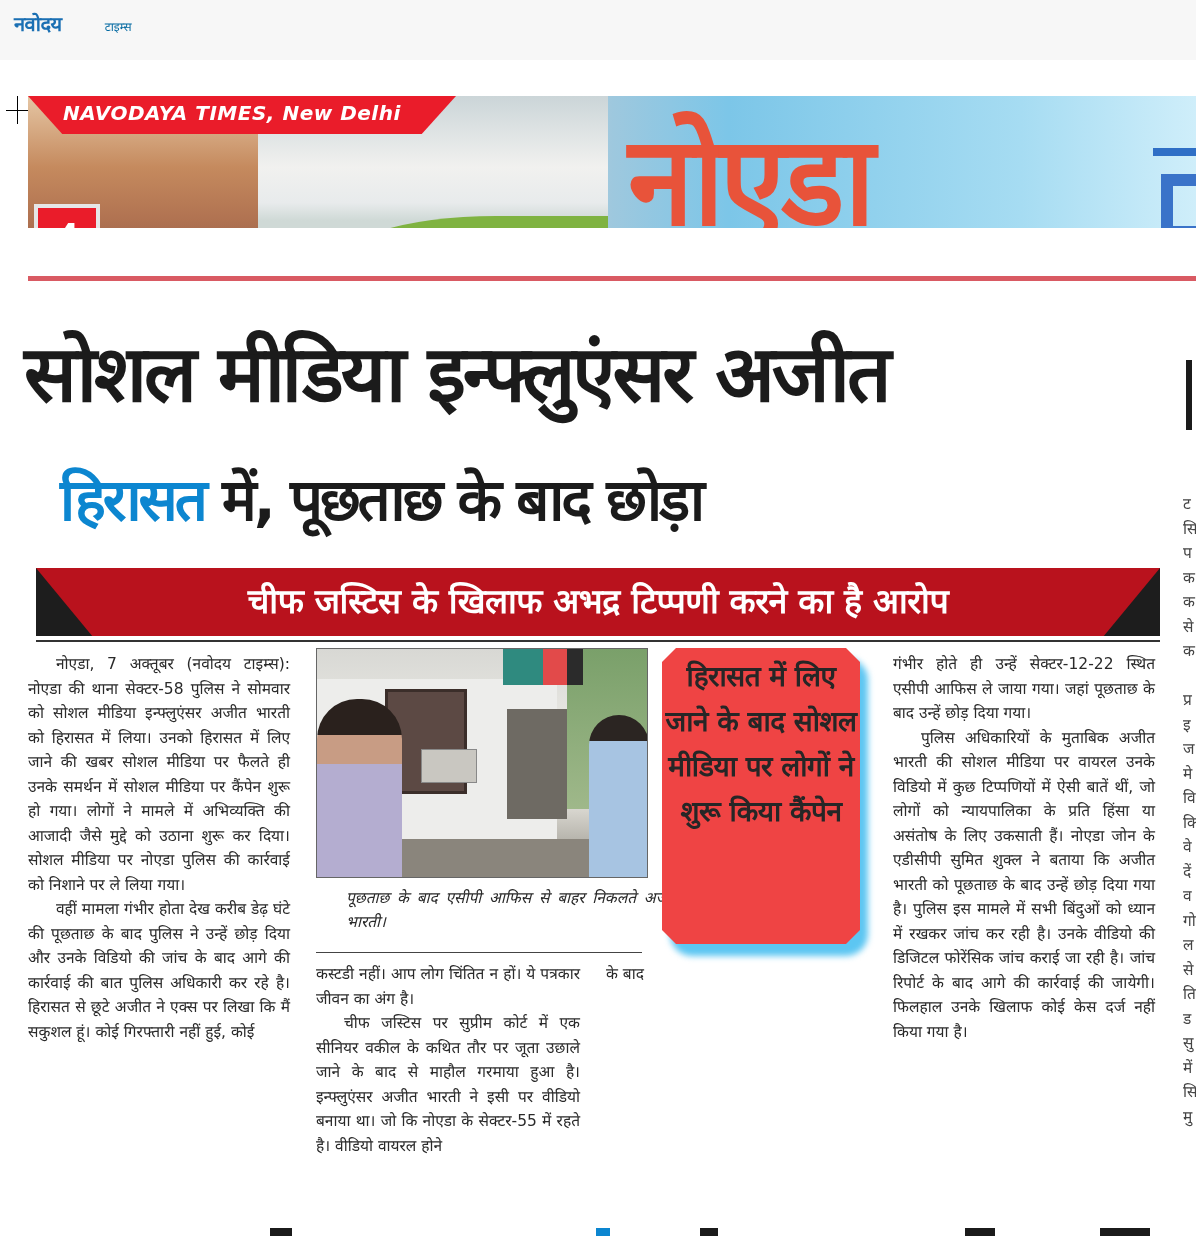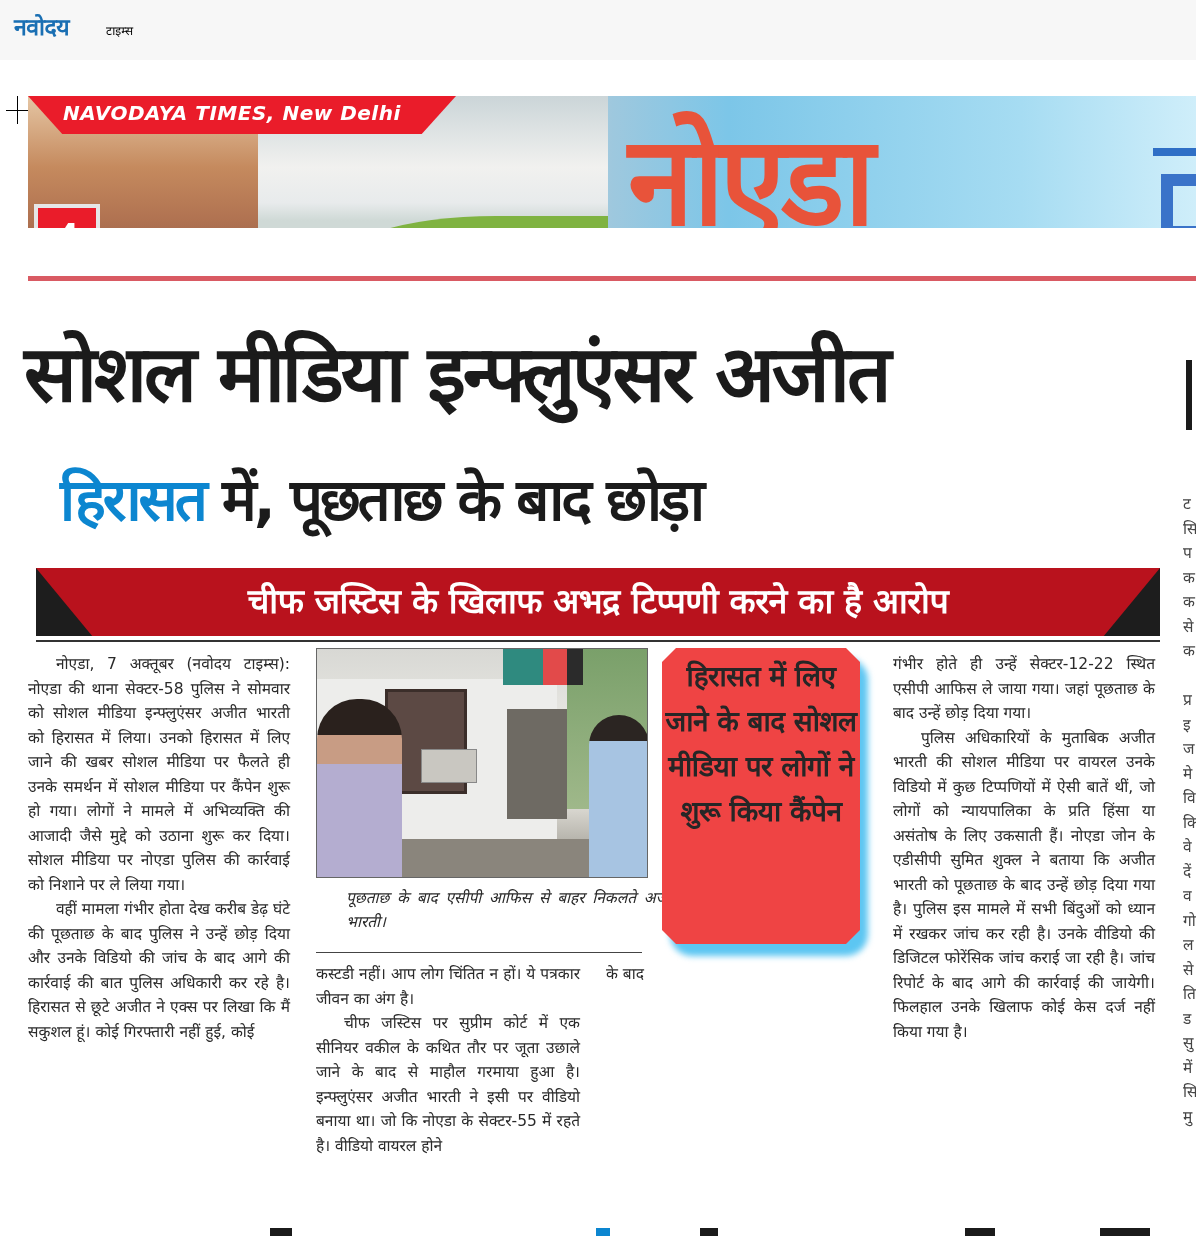--- a/index.html
+++ b/index.html
@@ -2,22 +2,22 @@
 <html><head>
 <meta charset="utf-8">
 <style>
   * { box-sizing: border-box; margin: 0; padding: 0; }
   html, body { width: 1196px; height: 1236px; overflow: hidden; background: #ffffff; }
   body { font-family: "DejaVu Sans", sans-serif; color: #222; position: relative; }
 
   
   .topbar { position: absolute; left: 0; top: 0; width: 1196px; height: 60px; background: #f7f7f7; }
   .logo { position: absolute; left: 14px; top: 10px; display: flex; align-items: baseline; }
-  .logo .main { color: #1a6fb3; font-weight: 900; font-size: 23px; letter-spacing: -0.5px; }
-  .logo .sub { color: #000000; font-size: 12px; margin-left: 5px; padding-left: 32px; }
+  .logo .main { color: #1a6fb3; font-weight: 900; font-size: 20px; letter-spacing: -0.5px; }
+  .logo .sub { color: #0369a1; font-size: 12px; margin-left: 11px; padding-left: 32px; }
   .edition { position: absolute; left: 163px; top: 10px; font-family: "Liberation Sans", sans-serif; font-size: 14px; line-height: 20px; color: #111; font-weight: 600; }
 
   
   .cropmark-h { position: absolute; left: 6px; top: 110px; width: 24px; height: 1px; background: #000; }
   .cropmark-v { position: absolute; left: 17px; top: 96px; width: 1px; height: 28px; background: #000; }
 
   
   .masthead { position: absolute; left: 28px; top: 96px; width: 1168px; height: 132px; overflow: hidden;
               background: linear-gradient(90deg, #d9b08c 0%, #c89b73 10%, #b99 18%, #e8ece9 20%, #dde4e6 36%, #c8d4d6 44%, #9ec8de 50%, #7cc6e8 60%, #a6dcf2 85%, #cfeefa 100%); }
   .masthead .temple { position: absolute; left: 0; top: 0; width: 230px; height: 178px;

